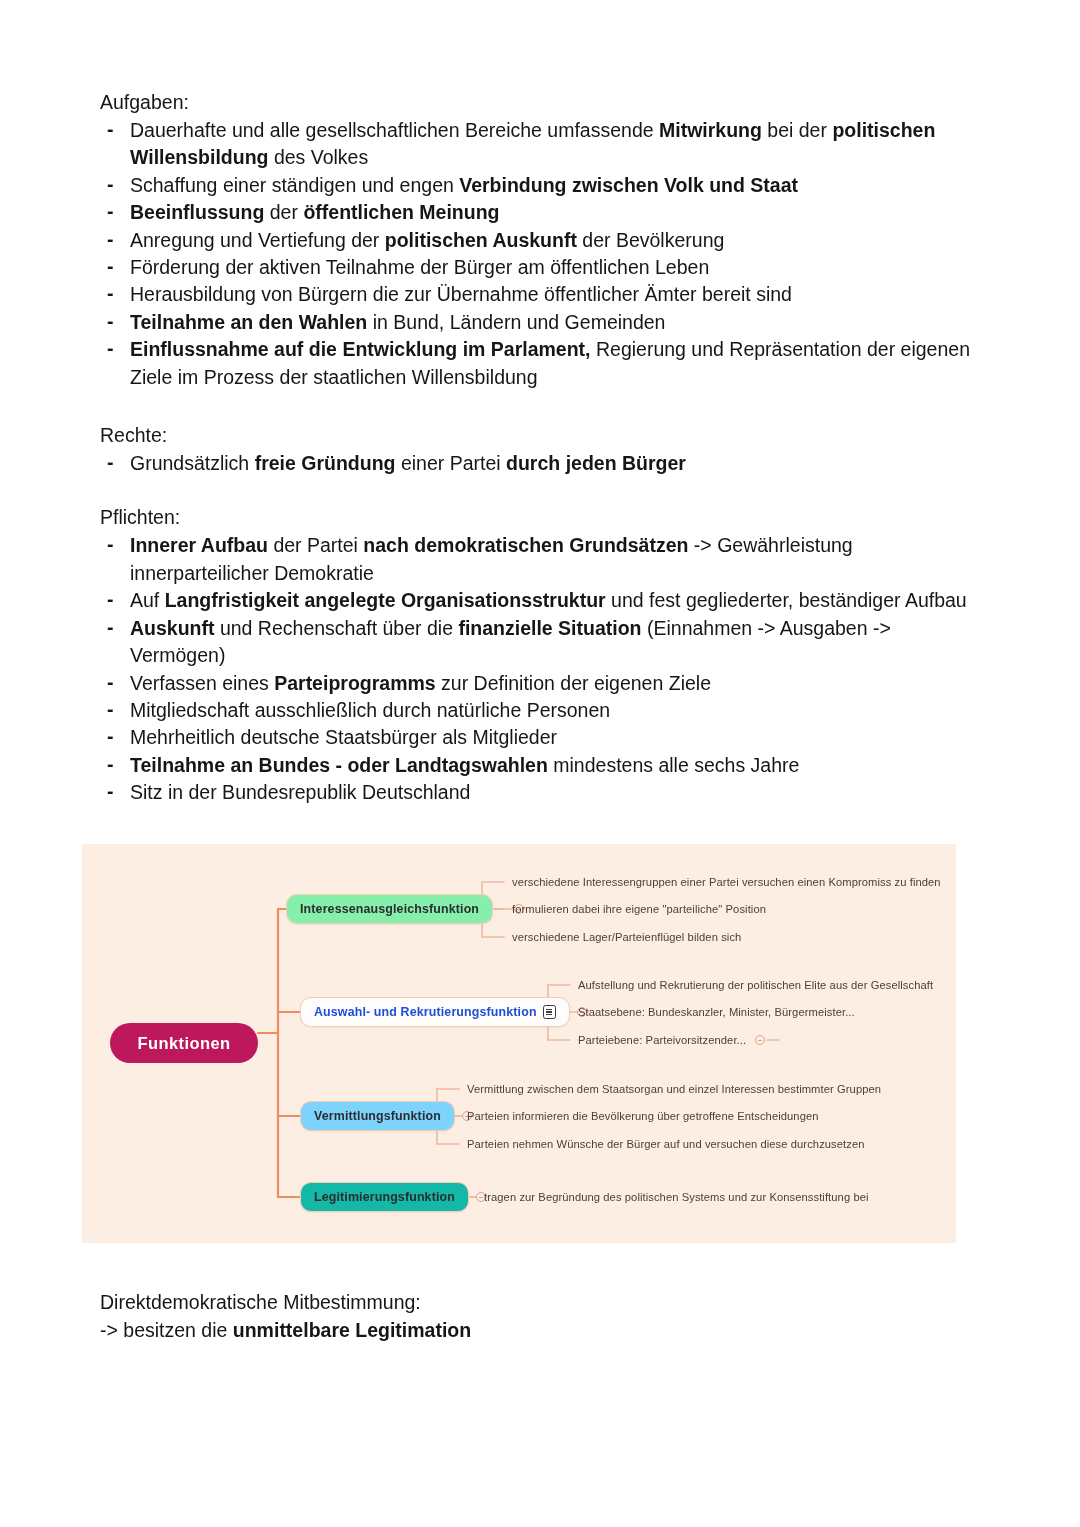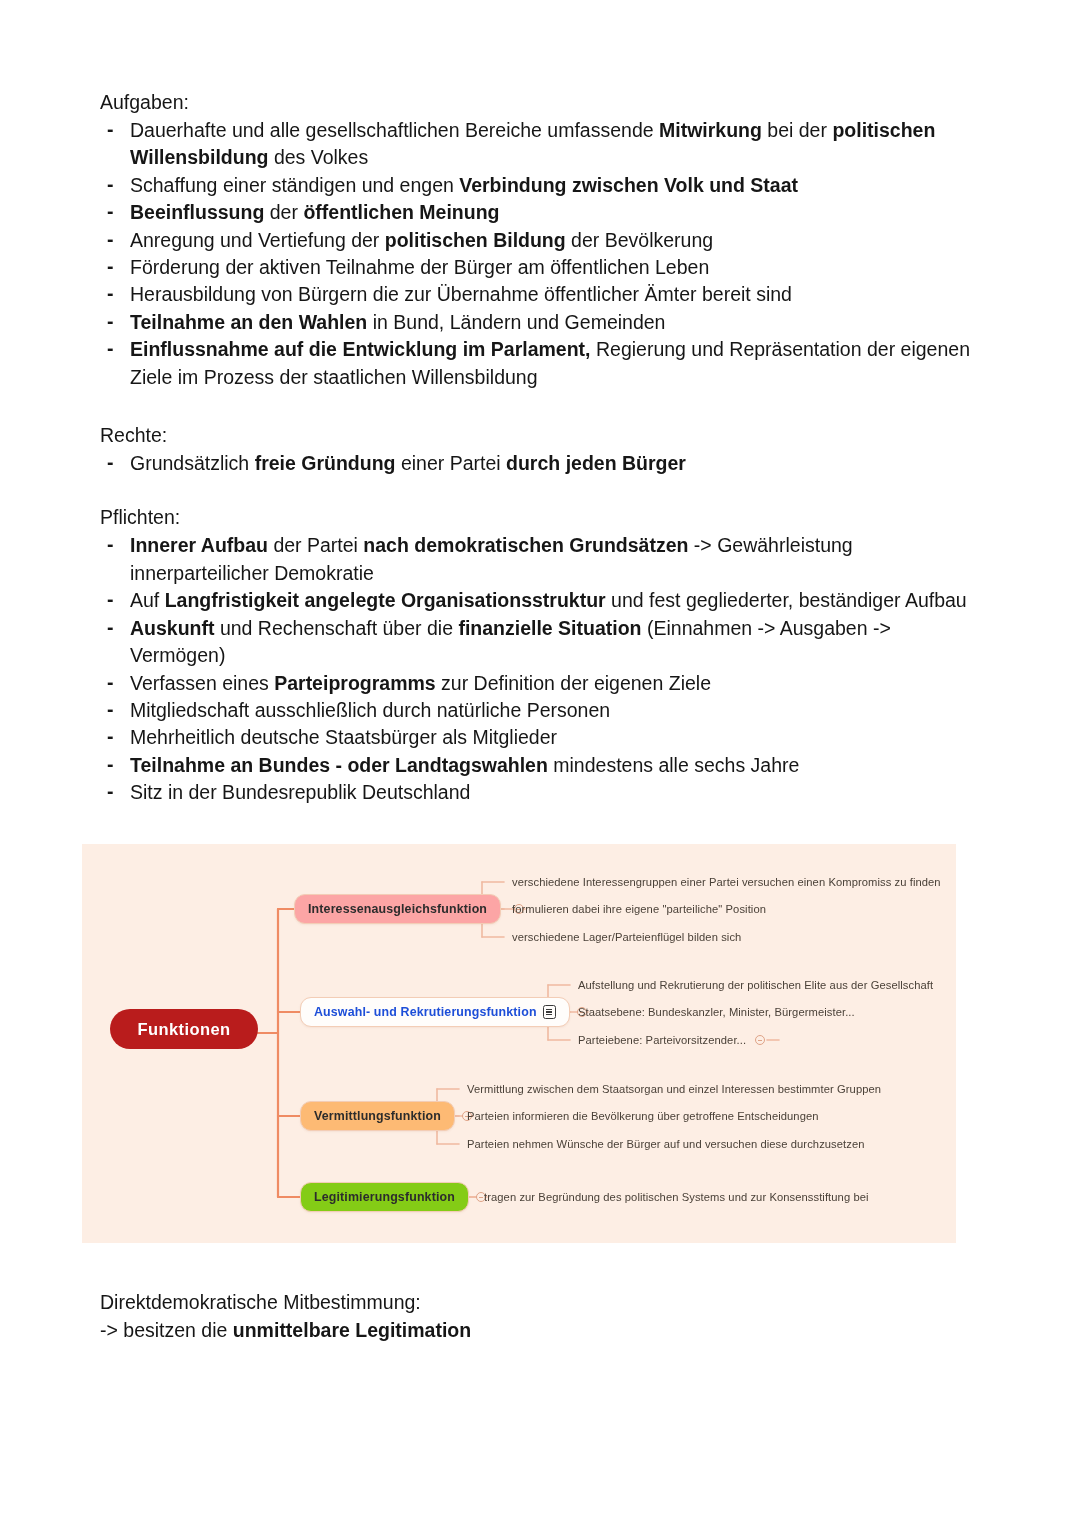--- a/index.html
+++ b/index.html
@@ -159,21 +159,21 @@
 <body>
 
 <div class="page">
   <div id="text-top">
       <div class="section">
         <div class="section-title">Aufgaben:</div>
         <ul class="bullets">
           <li><span>Dauerhafte und alle gesellschaftlichen Bereiche umfassende </span><span class="b">Mitwirkung</span><span> bei der </span><span class="b">politischen Willensbildung</span><span> des Volkes</span></li>
           <li><span>Schaffung einer ständigen und engen </span><span class="b">Verbindung zwischen Volk und Staat</span></li>
           <li><span class="b">Beeinflussung</span><span> der </span><span class="b">öffentlichen Meinung</span></li>
-          <li><span>Anregung und Vertiefung der </span><span class="b">politischen Bildung</span><span> der Bevölkerung</span></li>
+          <li><span>Anregung und Vertiefung der </span><span class="b">politischen Auskunft</span><span> der Bevölkerung</span></li>
           <li><span>Förderung der aktiven Teilnahme der Bürger am öffentlichen Leben</span></li>
           <li><span>Herausbildung von Bürgern die zur Übernahme öffentlicher Ämter bereit sind</span></li>
           <li><span class="b">Teilnahme an den Wahlen</span><span> in Bund, Ländern und Gemeinden</span></li>
           <li><span class="b">Einflussnahme auf die Entwicklung im Parlament,</span><span> Regierung und Repräsentation der eigenen Ziele im Prozess der staatlichen Willensbildung</span></li>
         </ul>
       </div>
       <div class="gap-md"></div>
       <div class="section">
         <div class="section-title">Rechte:</div>
         <ul class="bullets">
@@ -220,49 +220,49 @@
         <line x1="355" y1="245" x2="355" y2="300" stroke="#efb9a0" stroke-width="1.6" stroke-linecap="round"></line>
         <line x1="355" y1="245" x2="377" y2="245" stroke="#efb9a0" stroke-width="1.6" stroke-linecap="round"></line>
         <line x1="355" y1="272" x2="377" y2="272" stroke="#efb9a0" stroke-width="1.6" stroke-linecap="round"></line>
         <line x1="355" y1="300" x2="377" y2="300" stroke="#efb9a0" stroke-width="1.6" stroke-linecap="round"></line>
         <line x1="196" y1="353" x2="218" y2="353" stroke="#ef8b63" stroke-width="2.2" stroke-linecap="round"></line>
         <line x1="405" y1="353" x2="372" y2="353" stroke="#efb9a0" stroke-width="1.6" stroke-linecap="round"></line>
         <line x1="372" y1="353" x2="394" y2="353" stroke="#efb9a0" stroke-width="1.6" stroke-linecap="round"></line>
       </g>
   </svg>
   <div id="mm-nodes">
-      <div class="mm-root" style="left: 28px; top: 165px; background: #b91c1c; color: rgb(255, 255, 255);">Funktionen</div>
-      <div class="mm-node" style="left: 212px; top: 50px; background: #fca5a5; border-color: rgb(243, 205, 182); color: rgb(44, 44, 44);">
+      <div class="mm-root" style="left: 28px; top: 179px; background: #be185d; color: rgb(255, 255, 255);">Funktionen</div>
+      <div class="mm-node" style="left: 204px; top: 50px; background: #86efac; border-color: rgb(243, 205, 182); color: rgb(44, 44, 44);">
         <span>Interessenausgleichsfunktion</span>
       </div>
       <div class="collapse-dot" style="left: 432px; top: 60px; background: rgb(253, 238, 228);"></div>
       <div class="mm-leaf" style="left: 430px; top: 31px; color: rgb(74, 65, 56);">verschiedene Interessengruppen einer Partei versuchen einen Kompromiss zu finden</div>
       <div class="mm-leaf" style="left: 430px; top: 58px; color: rgb(74, 65, 56);">formulieren dabei ihre eigene "parteiliche" Position</div>
       <div class="mm-leaf" style="left: 430px; top: 86px; color: rgb(74, 65, 56);">verschiedene Lager/Parteienflügel bilden sich</div>
       <div class="mm-node" style="left: 218px; top: 153px; background: rgb(255, 253, 251); border-color: rgb(243, 205, 182); color: #1d4ed8;">
         <span>Auswahl- und Rekrutierungsfunktion</span>
         <span class="note-icon">
           <i></i>
           <i></i>
           <i></i>
         </span>
       </div>
       <div class="collapse-dot" style="left: 495px; top: 163px; background: rgb(253, 238, 228);"></div>
       <div class="mm-leaf" style="left: 496px; top: 134px; color: rgb(74, 65, 56);">Aufstellung und Rekrutierung der politischen Elite aus der Gesellschaft</div>
       <div class="mm-leaf" style="left: 496px; top: 161px; color: rgb(74, 65, 56);">Staatsebene: Bundeskanzler, Minister, Bürgermeister...</div>
       <div class="mm-leaf" style="left: 496px; top: 189px; color: rgb(74, 65, 56);">Parteiebene: Parteivorsitzender...</div>
       <div class="collapse-dot" style="left: 673px; top: 191px; background: rgb(253, 238, 228);"></div>
-      <div class="mm-node" style="left: 218px; top: 257px; background: #fdba74; border-color: rgb(243, 205, 182); color: rgb(44, 44, 44);">
+      <div class="mm-node" style="left: 218px; top: 257px; background: #7dd3fc; border-color: rgb(243, 205, 182); color: rgb(44, 44, 44);">
         <span>Vermittlungsfunktion</span>
       </div>
       <div class="collapse-dot" style="left: 380px; top: 267px; background: rgb(253, 238, 228);"></div>
       <div class="mm-leaf" style="left: 385px; top: 238px; color: rgb(74, 65, 56);">Vermittlung zwischen dem Staatsorgan und einzel Interessen bestimmter Gruppen</div>
       <div class="mm-leaf" style="left: 385px; top: 265px; color: rgb(74, 65, 56);">Parteien informieren die Bevölkerung über getroffene Entscheidungen</div>
       <div class="mm-leaf" style="left: 385px; top: 293px; color: rgb(74, 65, 56);">Parteien nehmen Wünsche der Bürger auf und versuchen diese durchzusetzen</div>
-      <div class="mm-node" style="left: 218px; top: 338px; background: #84cc16; border-color: rgb(243, 205, 182); color: rgb(44, 44, 44);">
+      <div class="mm-node" style="left: 218px; top: 338px; background: #14b8a6; border-color: rgb(243, 205, 182); color: rgb(44, 44, 44);">
         <span>Legitimierungsfunktion</span>
       </div>
       <div class="collapse-dot" style="left: 394px; top: 348px; background: rgb(253, 238, 228);"></div>
       <div class="mm-leaf" style="left: 402px; top: 346px; color: rgb(74, 65, 56);">tragen zur Begründung des politischen Systems und zur Konsensstiftung bei</div>
     </div>
 </div>
 
 <div id="text-bottom-host" style="position: absolute; left: 100px; top: 1288px; width: 880px;">
     <div class="section-title underlined">Direktdemokratische Mitbestimmung:</div>
     <div class="arrow-line"><span>-&gt; besitzen die </span><span class="b">unmittelbare Legitimation</span></div>

